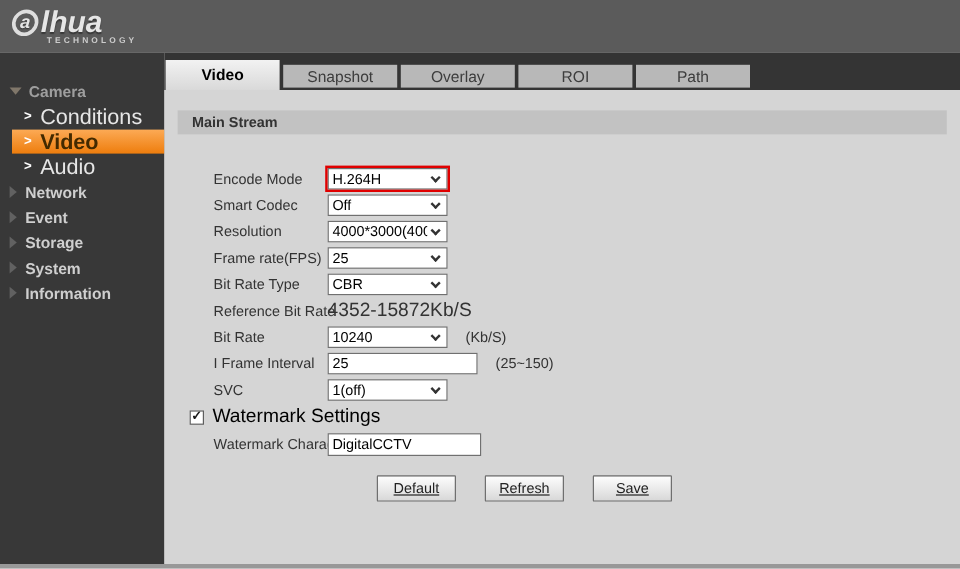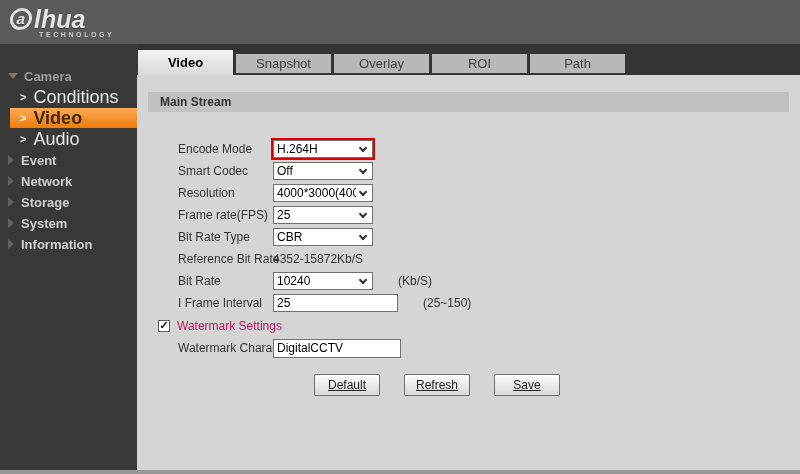--- a/index.html
+++ b/index.html
@@ -44,28 +44,28 @@
   .section-title { font-size:12px; font-weight:bold; color:#333; }
 
   .form { margin:28px 0 0 41px; }
   .row { display:flex; align-items:center; height:18px; margin-bottom:4px; }
   .flabel { flex:0 0 95px; width:95px; font-size:12px; color:#333; white-space:nowrap; }
   .dd { position:relative; width:100px; height:18px; background:#fff; border:1px solid #707070; display:flex; align-items:center;
         padding:0 16px 0 3px; cursor:pointer; }
   .dd span { font-size:12px; color:#000; white-space:nowrap; overflow:hidden; }
   .chev { position:absolute; right:6px; top:4px; width:6px; height:6px; border-right:2px solid #333; border-bottom:2px solid #333; transform:rotate(45deg); }
   .dd.hl { outline:2px solid var(--highlight-red,#e00000); }
-  .static-val { font-size:12px; color:#333; }
+  .static-val { font-size:16px; color:#333; }
   .tinput { width:125px; height:18px; border:1px solid #707070; background:#fff; font-size:12px; padding:0 3px; font-family:"Liberation Sans",sans-serif; color:#000; }
-  .suffix { font-size:12px; color:#333; margin-left:25px; white-space:nowrap; }
+  .suffix { font-size:12px; color:#333; margin-left:15px; white-space:nowrap; }
 
   .wm-row { margin-left:-20px; margin-top:5px; }
   .cbox { width:12px; height:12px; background:#fff; border:1px solid #5e5e5e; display:inline-flex; align-items:center; justify-content:center; margin-right:7px; cursor:pointer; }
   .cbox .check { font-size:11px; font-weight:bold; color:#1a1a1a; line-height:10px; position:relative; top:-1px; }
-  .wm-label { font-size:12px; color:#be185d;text-align:right; }
+  .wm-label { font-size:16px; color:#000000;text-align:right; }
   .wm-char-row .tinput { width:128px; height:19px; }
 
   .btn-row { margin:17px 0 0 136px; display:flex; }
   .btn { width:66px; height:22px; margin-right:24px; background:linear-gradient(180deg,#fdfdfd,#d8d8d8);
          border:1px solid #6f6f6f; border-radius:1px; font-size:12px; color:#222; font-family:"Liberation Sans",sans-serif; cursor:pointer;text-decoration:underline; }
 
   .footer-strip { height:4px; flex:0 0 4px; background:#989898; }
 </style>
 </head>
 <body>
@@ -96,25 +96,25 @@
       <div class="nav-row nav-child selected">
         <span class="child-arrow">&gt;</span>
         <span class="child-label">Video</span>
       </div>
       <div class="nav-row nav-child">
         <span class="child-arrow">&gt;</span>
         <span class="child-label">Audio</span>
       </div>
       <div class="nav-row nav-group">
         <span class="tri-right"></span>
+        <span class="grp-label">Network</span>
+      </div>
+      <div class="nav-row nav-group">
+        <span class="tri-right"></span>
         <span class="grp-label">Event</span>
-      </div>
-      <div class="nav-row nav-group">
-        <span class="tri-right"></span>
-        <span class="grp-label">Network</span>
       </div>
       <div class="nav-row nav-group">
         <span class="tri-right"></span>
         <span class="grp-label">Storage</span>
       </div>
       <div class="nav-row nav-group">
         <span class="tri-right"></span>
         <span class="grp-label">System</span>
       </div>
       <div class="nav-row nav-group">
@@ -192,20 +192,27 @@
             </div>
             <span class="suffix">(Kb/S)</span>
           </div>
 
           <div class="row">
             <span class="flabel">I Frame Interval</span>
             <input class="tinput" value="25" style="">
             <span class="suffix">(25~150)</span>
           </div>
 
+          <div class="row">
+            <span class="flabel">SVC</span>
+            <div class="dd">
+              <span>1(off)</span>
+              <i class="chev"></i>
+            </div>
+          </div>
 
           <div class="row wm-row">
             <span class="cbox">
               <span class="check">✓</span>
             </span>
             <span class="wm-label">Watermark Settings</span>
           </div>
 
           <div class="row wm-char-row">
             <span class="flabel">Watermark Character</span>

